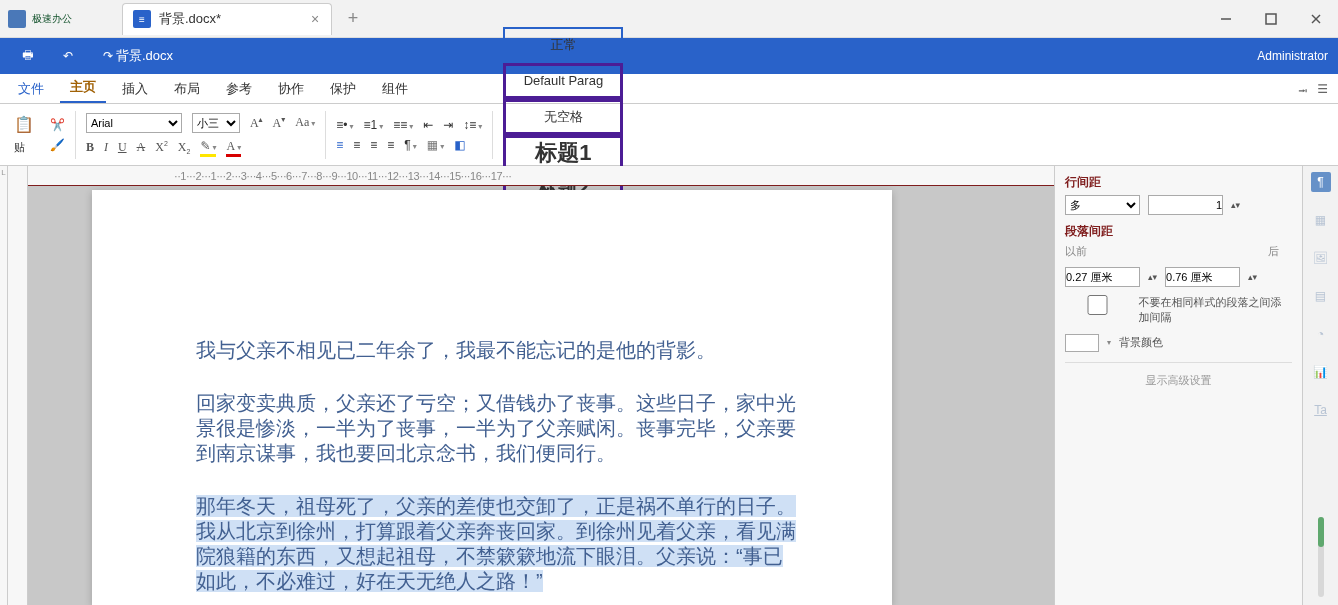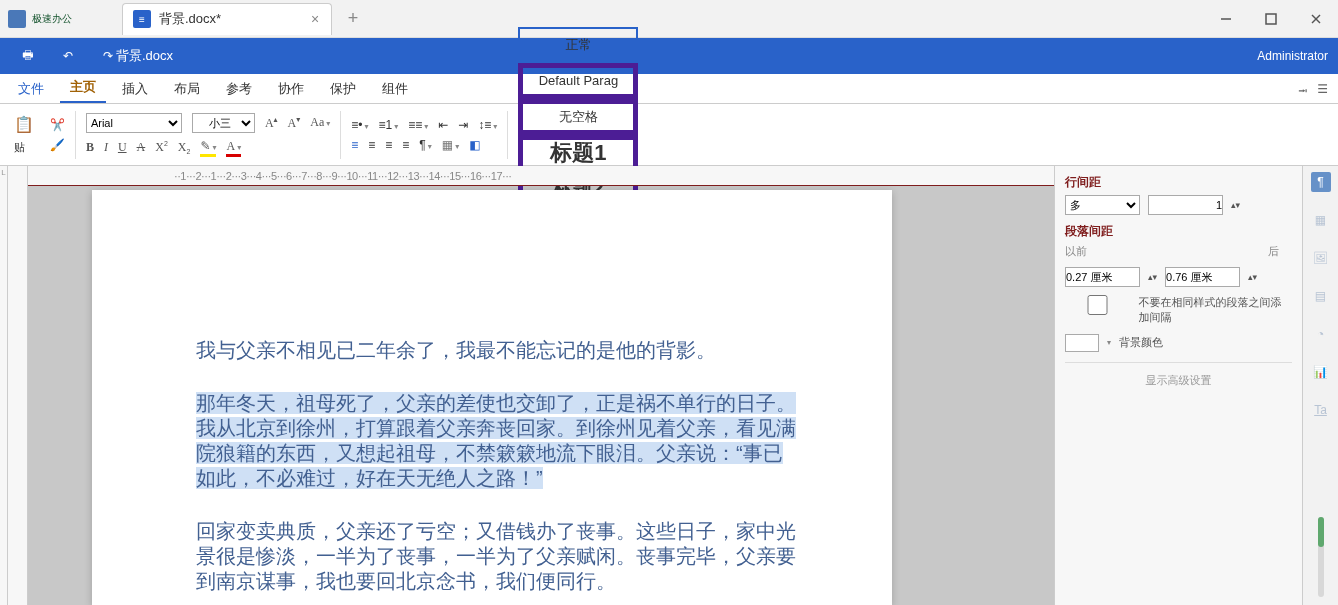--- a/index.html
+++ b/index.html
@@ -31,21 +31,21 @@
 
 
 .ribbon { height:62px; background:#fff; border-bottom:1px solid #ccc; display:flex; align-items:center; padding:0 6px; }
 .rg { display:flex; flex-direction:column; justify-content:center; gap:6px; padding:0 8px; }
 .row { display:flex; align-items:center; gap:10px; }
 .sep { width:1px; height:48px; background:#ddd; margin:0 2px; }
 select { font-size:11px; height:20px; border:1px solid #aaa; background:#fff; }
 .fmt { color:#555; font-family:"Times New Roman",serif; }
 .bold { font-weight:bold; }
 .italic { font-style:italic; }
-.style-btn { border:5px solid #4c1d95; min-width:120px; height:36px; display:flex; align-items:center; justify-content:center; font-size:13px; margin-right:6px; }
+.style-btn { border:3px solid #4c1d95; min-width:120px; height:36px; display:flex; align-items:center; justify-content:center; font-size:13px; margin-right:6px; }
 .style-btn.selected { border:2px solid #2962c9; }
 .style-h1 { font-size:22px; font-weight:bold; }
 .style-h2 { font-size:20px; font-weight:bold; }
 .more-btn { width:40px; height:36px; border:1px solid #ccc; display:flex; align-items:center; justify-content:center; }
 
 
 .workspace { display:flex; height:439px; background:#c8c8c8; }
 .left-ruler { width:20px; background:#f7f7f7; border-right:1px solid #ccc; }
 .doc-wrap { flex:1; display:flex; flex-direction:column; }
 .top-ruler { height:20px; background:#f7f7f7; border-bottom:1px solid #7f1d1d; font-size:11px; color:#888; display:flex; align-items:center; padding-left:146px; letter-spacing:-0.5px; white-space:pre; }
@@ -141,21 +141,21 @@
     <span style="font-size:11px;">贴</span>
   </div>
   <div class="rg">
     <span>✂️</span>
     <span>🖌️</span>
   </div>
   <div class="sep"></div>
   <div class="rg">
     <div class="row">
       <select style="width:96px;"><option>Arial</option></select>
-      <select style="width:63px;padding-left:12px;"><option>小三</option></select>
+      <select style="width:48px;"><option>小三</option></select>
       <span class="fmt">A<sup style="font-size:8px;">▴</sup></span>
       <span class="fmt">A<sup style="font-size:8px;">▾</sup></span>
       <span class="fmt dd">Aa</span>
     </div>
     <div class="row">
       <span class="fmt bold">B</span>
       <span class="fmt italic">I</span>
       <span class="fmt" style="text-decoration:underline;">U</span>
       <span class="fmt" style="text-decoration:line-through;">A</span>
       <span class="fmt">X<sup style="font-size:7px;">2</sup></span>
@@ -200,22 +200,22 @@
 </div>
 
 <div class="workspace">
   <div style="width:8px;background:#f7f7f7;border-right:1px solid #ccc;display:flex;align-items:flex-start;justify-content:center;padding-top:2px;font-size:8px;color:#999;">L</div>
   <div class="left-ruler"></div>
   <div class="doc-wrap">
     <div class="top-ruler">··1···2···1···2···3···4···5···6···7···8···9···10···11···12···13···14···15···16···17···</div>
     <div class="doc-area">
       <div class="page">
         <p class="para">我与父亲不相见已二年余了，我最不能忘记的是他的背影。</p>
+        <p class="para">回家变卖典质，父亲还了亏空；又借钱办了丧事。这些日子，家中光景很是惨淡，一半为了丧事，一半为了父亲赋闲。丧事完毕，父亲要到南京谋事，我也要回北京念书，我们便同行。</p>
         <p class="para"><span class="sel">那年冬天，祖母死了，父亲的差使也交卸了，正是祸不单行的日子。我从北京到徐州，打算跟着父亲奔丧回家。到徐州见着父亲，看见满院狼籍的东西，又想起祖母，不禁簌簌地流下眼泪。父亲说：“事已如此，不必难过，好在天无绝人之路！”</span></p>
-        <p class="para">回家变卖典质，父亲还了亏空；又借钱办了丧事。这些日子，家中光景很是惨淡，一半为了丧事，一半为了父亲赋闲。丧事完毕，父亲要到南京谋事，我也要回北京念书，我们便同行。</p>
       </div>
     </div>
   </div>
 
   <div class="rpanel">
     <div class="hd">行间距</div>
     <div class="rp-row">
       <select><option>多</option></select>
       <input type="text" style="text-align: right;" value="1">
       <span style="font-size:9px;">▴▾</span>

